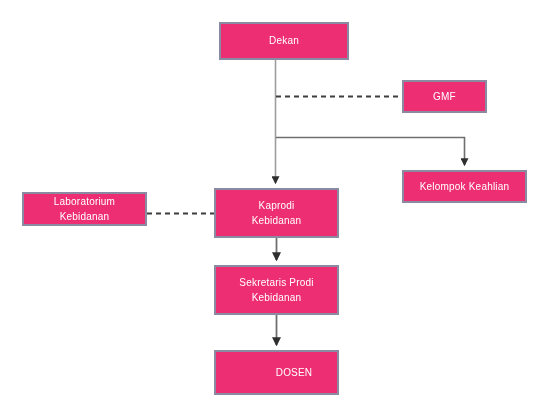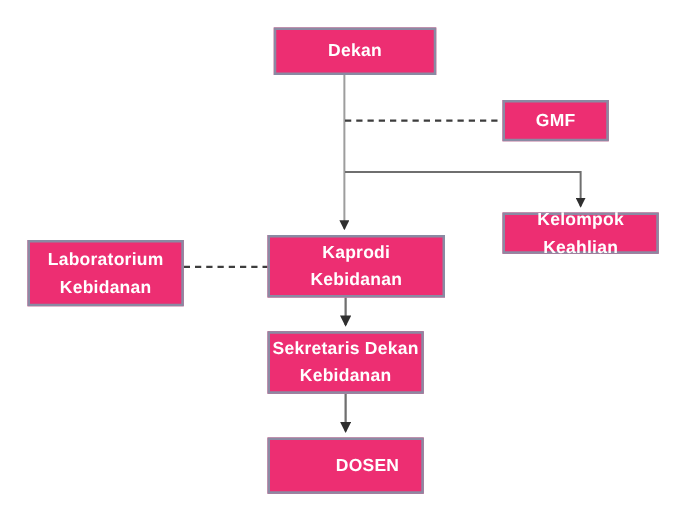--- a/index.html
+++ b/index.html
@@ -28,22 +28,22 @@
     position: absolute;
     box-sizing: border-box;
     background: #ED2E72;
     border: 2px solid #8a8aa3;
     color: #ffffff;
     display: flex;
     flex-direction: column;
     align-items: center;
     justify-content: center;
     text-align: center;
-    font-weight: bold;
-    font-size: 14px;
+    font-weight: normal;
+    font-size: 10px;
     letter-spacing: 0.2px;
     line-height: 1.55;
     z-index: 2;
   }
   .node .line2 {
     display: block;
   }
 </style>
 </head>
 <body>
@@ -78,32 +78,32 @@
   </div>
 
   <div class="node" style="left:402px; top:170px; width:125px; height:33px;">
     <span>Kelompok Keahlian</span>
   </div>
 
   <div class="node" style="left:402px; top:80px; width:85px; height:33px;">
     <span>GMF</span>
   </div>
 
-  <div class="node" style="left:22px; top:192px; width:125px; height:53px;">
+  <div class="node" style="left:22px; top:192px; width:125px; height:34px;">
     <span>Laboratorium</span>
     <span class="line2">Kebidanan</span>
   </div>
 
-  <div class="node" style="left:214px; top:188px; width:142px; height:50px;justify-content:center;">
+  <div class="node" style="left:214px; top:188px; width:125px; height:50px;justify-content:center;">
     <span>Kaprodi</span>
     <span class="line2">Kebidanan</span>
   </div>
 
   <div class="node" style="left:214px; top:265px; width:125px; height:50px;">
-    <span>Sekretaris Dekan</span>
+    <span>Sekretaris Prodi</span>
     <span class="line2">Kebidanan</span>
   </div>
 
   <div class="node" style="left:214px; top:350px; width:125px; height:45px;padding-left:35px;">
     <span>DOSEN</span>
   </div>
 
 </div>
 
 </body></html>

